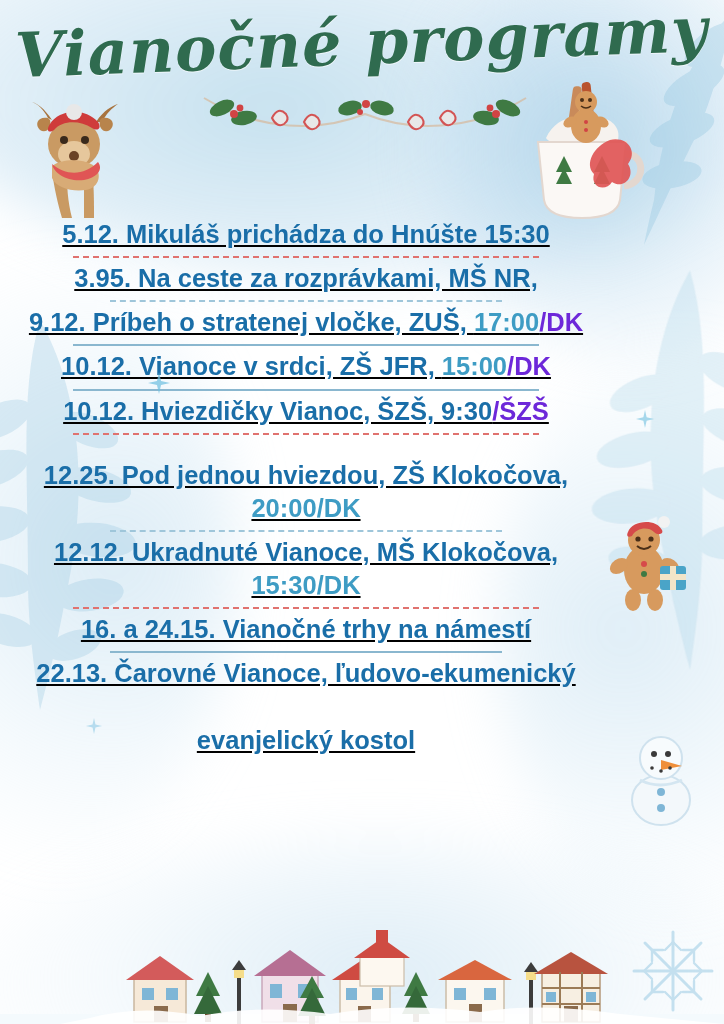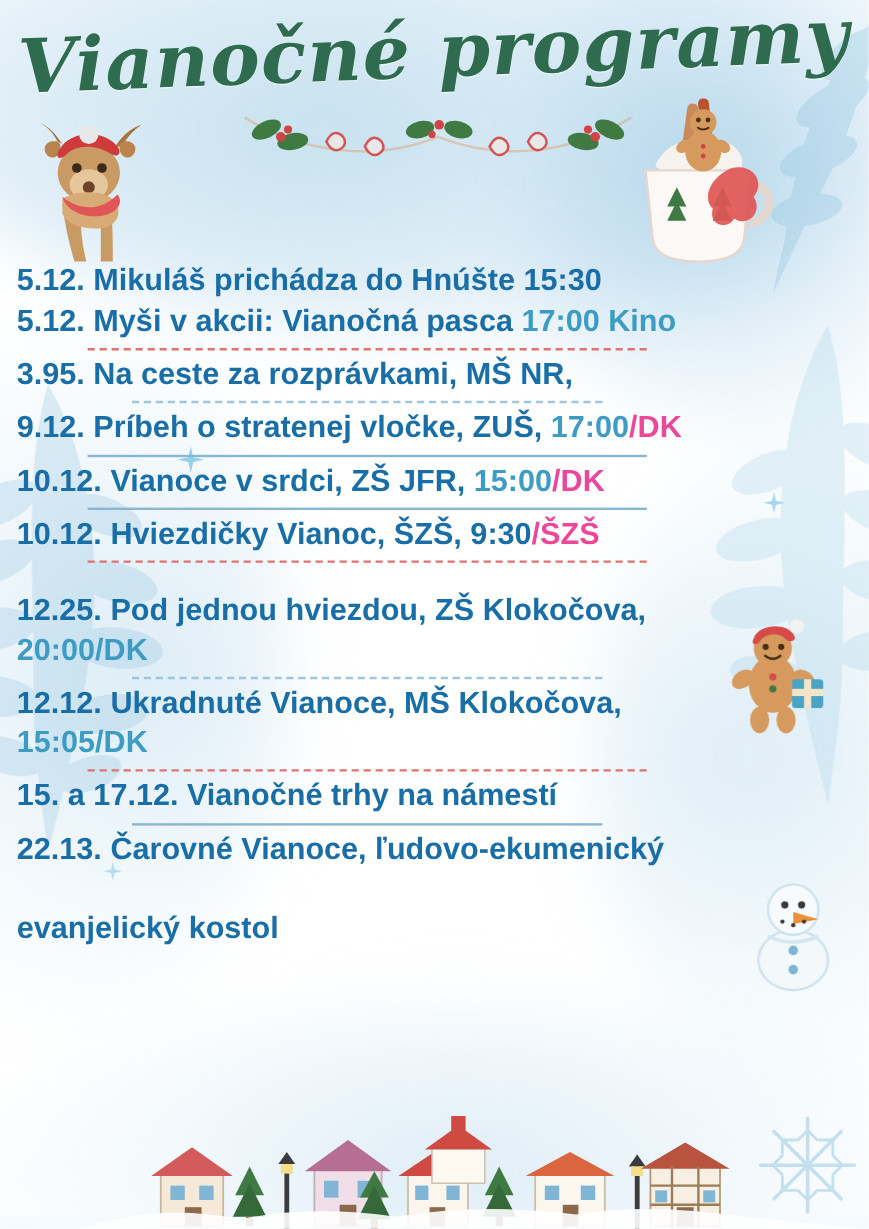--- a/index.html
+++ b/index.html
@@ -82,36 +82,38 @@
     line-height: 1.05;
     text-shadow: 0 1px 0 rgba(255,255,255,0.6);
   }
 
   
   .program {
     position: absolute;
     top: 218px;
     left: 0;
     width: 612px;
+    text-align: center;
+    text-decoration: underline;
   }
   .row {
     position: relative;
     font-size: 25.5px;
     font-weight: 700;
     color: #1a6ea8;
     line-height: 1.30;
     padding: 0 14px;
     margin-bottom: 1px;
   }
   .row .time {
     color: #3e9cc4;
     font-weight: 700;
   }
   .row .place {
-    color: #ec4899;
+    color: #6d28d9;
     font-weight: 700;
   }
   .gap { height: 20px; }
 
   
   .sep {
     position: relative;
     height: 10px;
     margin: 0 auto;
   }
@@ -309,23 +311,20 @@
       </g>
     </g>
   </svg>
 
   <div class="program">
 
     <div class="row">
       <span>5.12. Mikuláš prichádza do Hnúšte  15:30</span>
     </div>
 
-    <div class="row">
-      <span>5.12. Myši v akcii: Vianočná pasca  </span><span class="time">17:00 Kino</span>
-    </div>
     <div class="sep red">
         <i></i>
       </div>
 
     <div class="row">
       <span>3.95. Na ceste za rozprávkami, MŠ NR,</span><br>
     </div>
     <div class="sep narrow">
         <i></i>
       </div>
@@ -356,28 +355,28 @@
     <div class="row">
       <span>12.25. Pod jednou hviezdou, ZŠ Klokočova,</span><br>
       <span class="time">20:00/DK</span>
     </div>
     <div class="sep narrow">
         <i></i>
       </div>
 
     <div class="row">
       <span>12.12. Ukradnuté Vianoce, MŠ Klokočova,</span><br>
-      <span class="time">15:05/DK</span>
+      <span class="time">15:30/DK</span>
     </div>
     <div class="sep red">
         <i></i>
       </div>
 
     <div class="row">
-      <span>15. a 17.12. Vianočné trhy na námestí</span>
+      <span>16. a 24.15. Vianočné trhy na námestí</span>
     </div>
     <div class="sep solid narrow">
         <i></i>
       </div>
 
     <div class="row">
       <span>22.13. Čarovné Vianoce, ľudovo-ekumenický</span><br>
       <br>
       <span>evanjelický kostol</span>
     </div>

